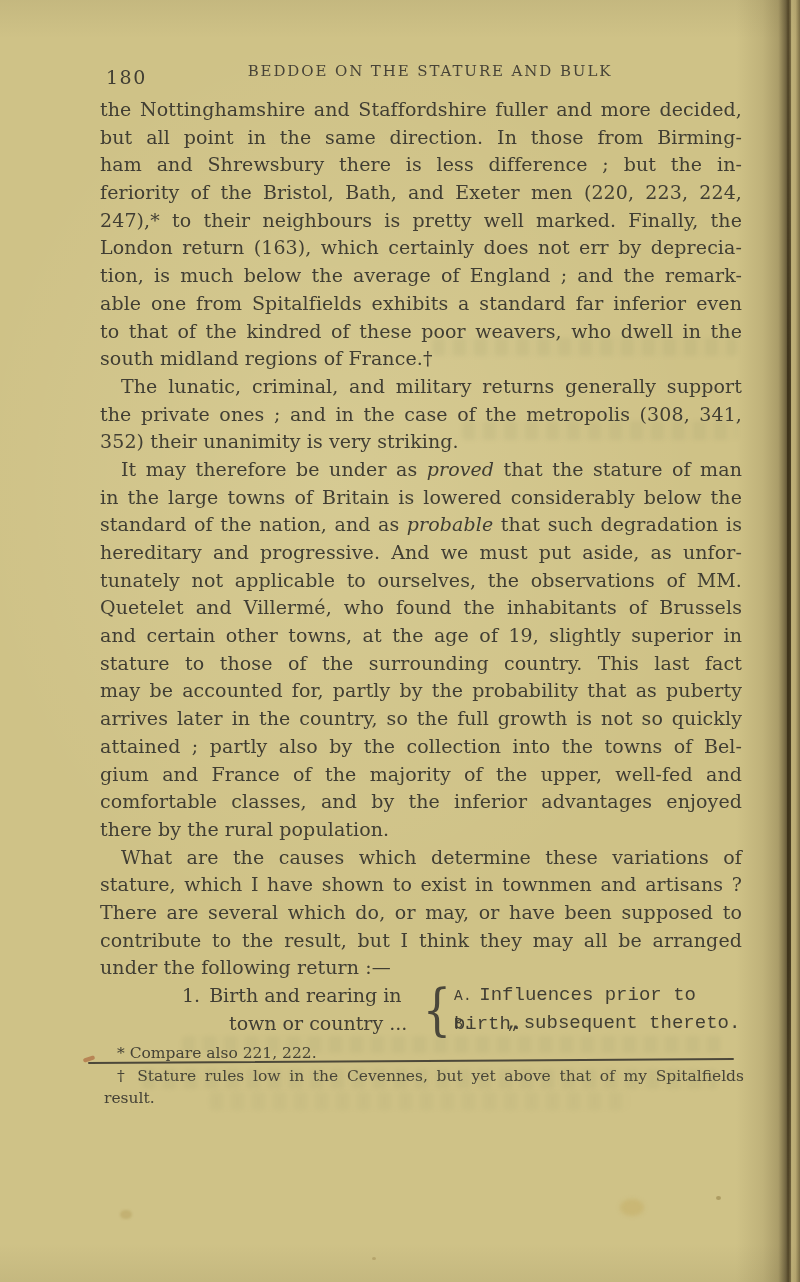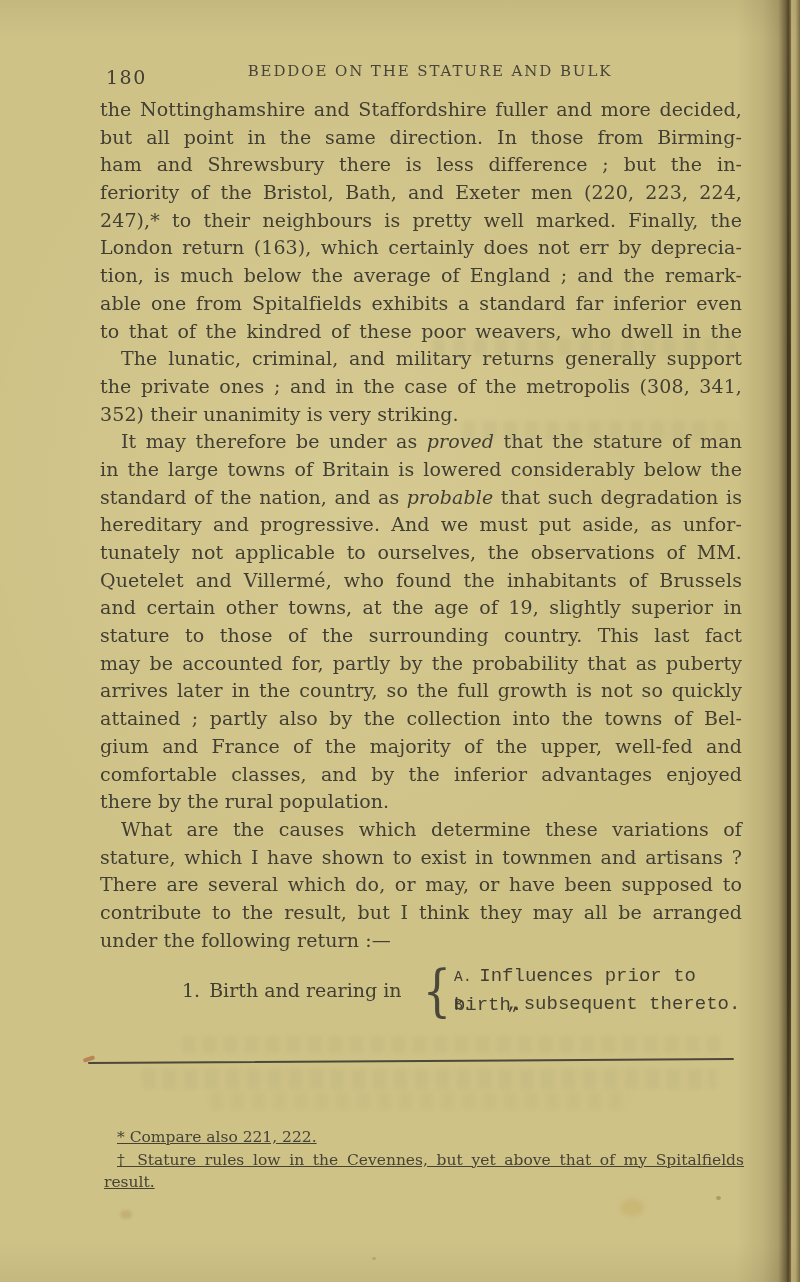--- a/index.html
+++ b/index.html
@@ -43,21 +43,21 @@
   .line{
     font-size:19px;line-height:27.7px;height:27.7px;
     text-align:justify;letter-spacing:0.1px;white-space:normal;
   }
   .j{text-align-last:justify;}
   .last{text-align-last:left;}
   .indent{text-indent:21px;}
   .it{font-style:italic;}
 
   
-  .heads{display:flex;margin-left:82px;margin-top:9px;align-items:center;}
+  .heads{display:flex;margin-left:82px;margin-top:0;align-items:center;}
   .heads-left{width:268px;}
   .hl1 .num{margin-right:9px;}
   .hl2{padding-left:47px;}
   .heads-left div, .heads-right div{font-size:19px;line-height:27.7px;height:27.7px;text-align:left;}
   .brace{
     width:26px;text-align:center;font-size:47px;line-height:52px;
     transform:scaleY(1.18) scaleX(0.95);color:#4a473b;font-weight:normal;
   }
   .heads-right{margin-left:6px;font-family:Liberation Mono, monospace;}
   .sc{font-size:14.5px;letter-spacing:0.5px;margin-right:7px;}
@@ -65,21 +65,21 @@
   .ditto{margin-right:5px;}
 
   .fnrule{
     position:absolute;left:88px;top:1060px;width:646px;height:2px;
     background:#4c483a;transform:rotate(-0.35deg);border-radius:1px;
   }
   .red-tick{
     position:absolute;left:83px;top:1057px;width:12px;height:4px;
     background:#a85c34;opacity:0.6;transform:rotate(-18deg);border-radius:2px;pointer-events:none;
   }
-  .footnotes{position:absolute;left:104px;top:1126px;width:640px;color:#45422f;text-decoration:underline;}
+  .footnotes{position:absolute;left:104px;top:1042px;width:640px;color:#45422f;}
   .fline{font-size:15.5px;line-height:22.6px;text-align:left;color:#454236;}
   .fi{text-indent:13px;}
   .fline.jf{text-align:justify;text-align-last:justify;}
 
   
   .ghost{
     position:absolute;pointer-events:none;opacity:0.5;filter:blur(2px);border-radius:4px;
     background:repeating-linear-gradient(90deg,
       rgba(125,133,86,0.20) 0 13px, rgba(125,133,86,0.03) 13px 21px);
   }
@@ -107,20 +107,21 @@
 
     <div class="line j">the Nottinghamshire and Staffordshire fuller and more decided,</div>
     <div class="line j">but all point in the same direction. In those from Birming-</div>
     <div class="line j">ham and Shrewsbury there is less difference ; but the in-</div>
     <div class="line j">feriority of the Bristol, Bath, and Exeter men (220, 223, 224,</div>
     <div class="line j">247),* to their neighbours is pretty well marked. Finally, the</div>
     <div class="line j">London return (163), which certainly does not err by deprecia-</div>
     <div class="line j">tion, is much below the average of England ; and the remark-</div>
     <div class="line j">able one from Spitalfields exhibits a standard far inferior even</div>
     <div class="line j">to that of the kindred of these poor weavers, who dwell in the</div>
+    <div class="line last">south midland regions of France.†</div>
 
     <div class="line j indent">The lunatic, criminal, and military returns generally support</div>
     <div class="line j">the private ones ; and in the case of the metropolis (308, 341,</div>
     <div class="line last">352) their unanimity is very striking.</div>
 
     <div class="line j indent"><span>It may therefore be under as </span><span class="it">proved</span><span> that the stature of man</span></div>
     <div class="line j">in the large towns of Britain is lowered considerably below the</div>
     <div class="line j"><span>standard of the nation, and as </span><span class="it">probable</span><span> that such degradation is</span></div>
     <div class="line j">hereditary and progressive. And we must put aside, as unfor-</div>
     <div class="line j">tunately not applicable to ourselves, the observations of MM.</div>
@@ -136,20 +137,21 @@
 
     <div class="line j indent">What are the causes which determine these variations of</div>
     <div class="line j">stature, which I have shown to exist in townmen and artisans ?</div>
     <div class="line j">There are several which do, or may, or have been supposed to</div>
     <div class="line j">contribute to the result, but I think they may all be arranged</div>
     <div class="line last">under the following return :—</div>
 
     <div class="heads">
       <div class="heads-left">
         <div class="hl1"><span class="num">1.</span><span>Birth and rearing in</span></div>
+        <div class="hl2">town or country ...</div>
       </div>
       <div class="brace">{</div>
       <div class="heads-right">
         <div><span class="sc">A.</span><span>Influences prior to birth.</span></div>
         <div><span class="sc">B.</span><span class="bgap"></span><span class="ditto">„</span><span>subsequent thereto.</span></div>
       </div>
     </div>
   </div>
 
   <div class="fnrule"></div>

